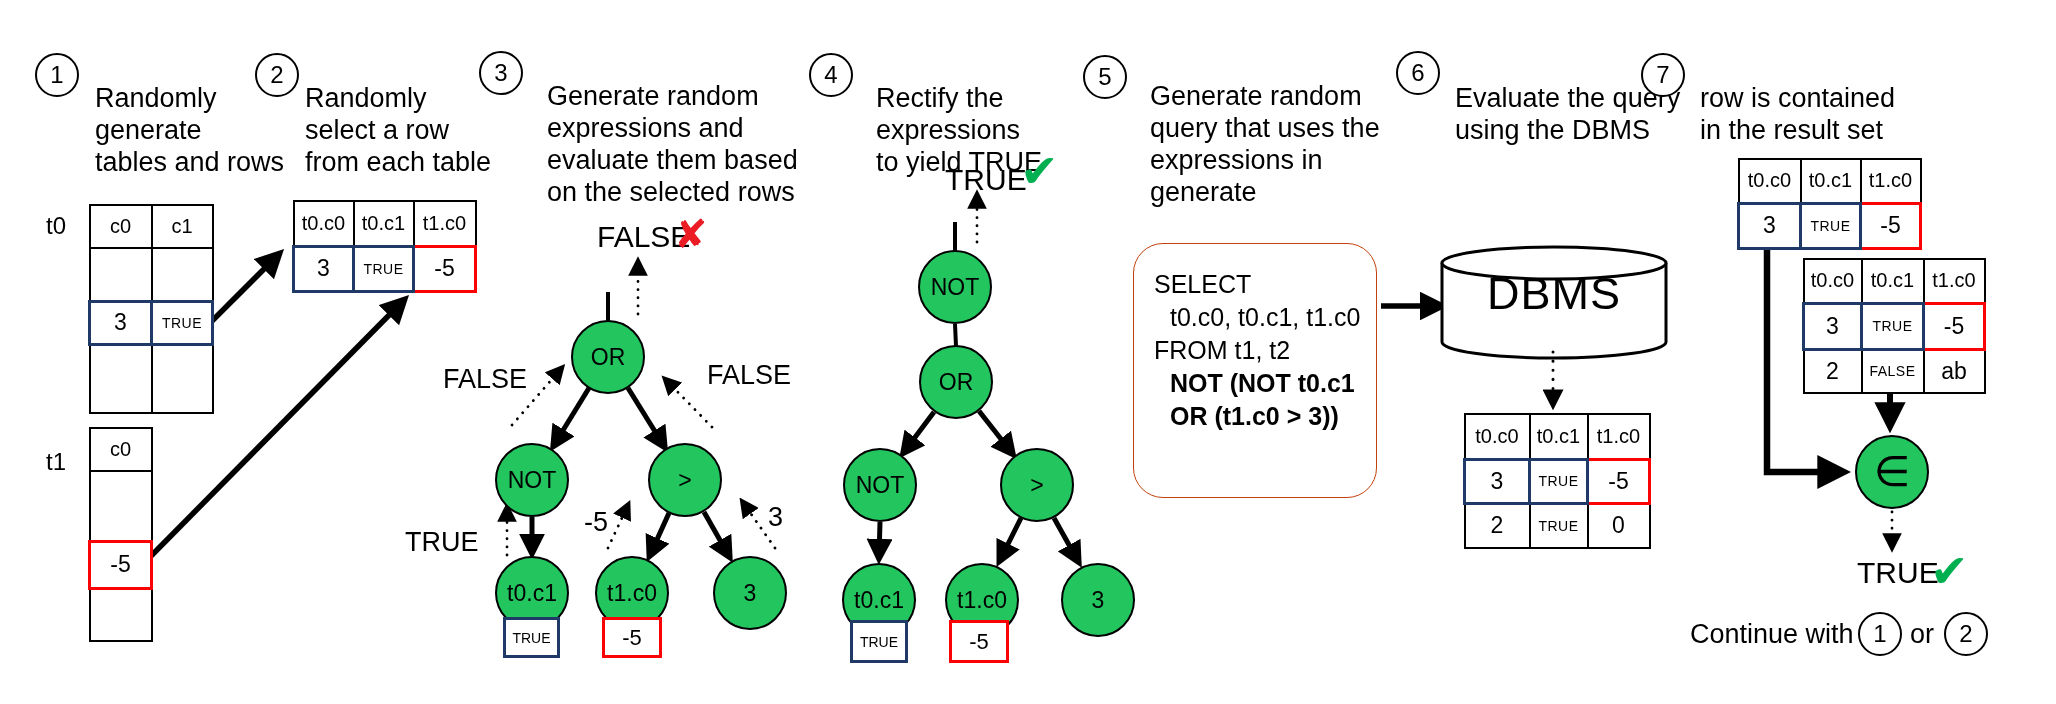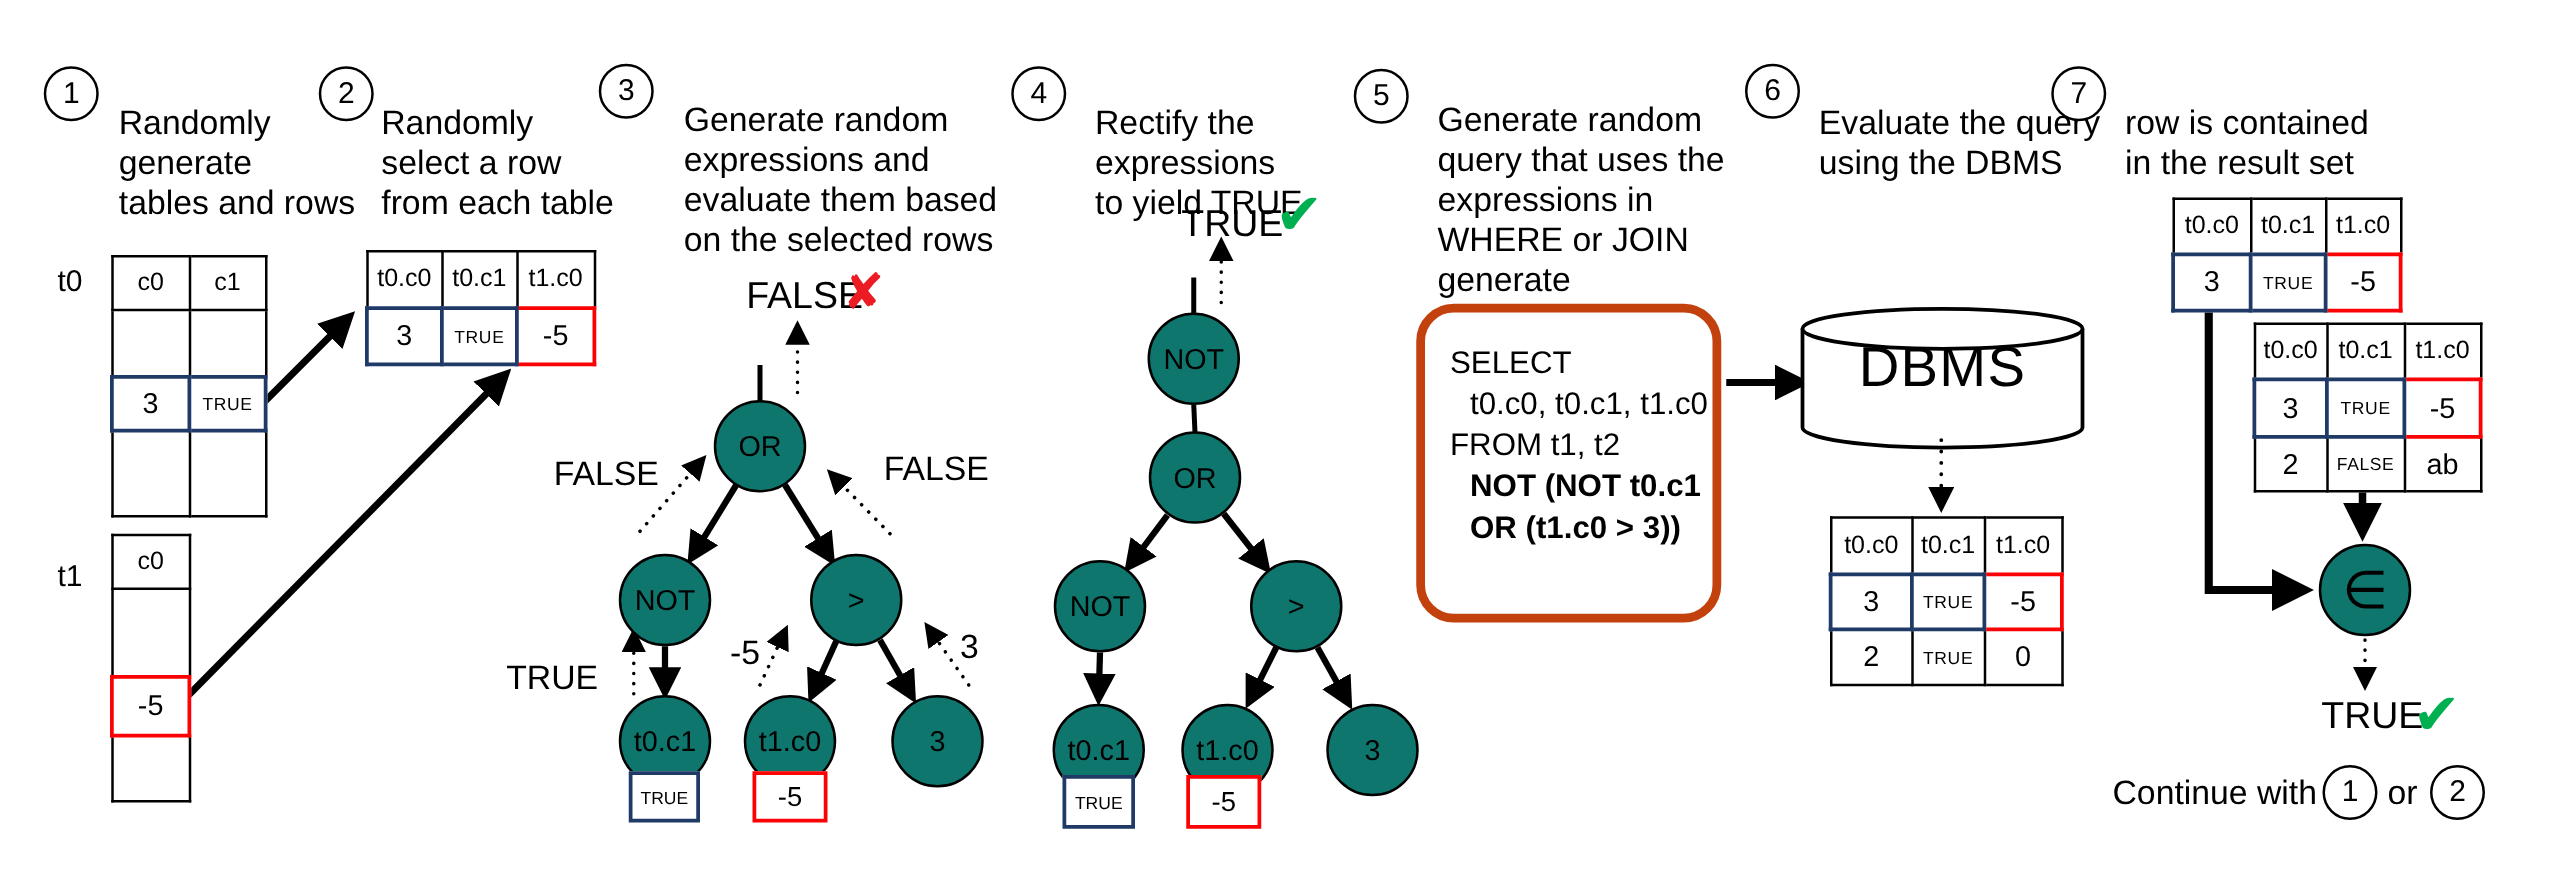--- a/index.html
+++ b/index.html
@@ -11,30 +11,30 @@
     display:flex;align-items:center;justify-content:center;font-size:24px;background:#fff;box-sizing:border-box;}
   .step-label{font-size:27px;line-height:32px;white-space:nowrap;margin-top:40px;}
   .tname{font-size:24px;}
   .tbl{position:absolute;z-index:2;border-collapse:collapse;table-layout:fixed;background:#fff;}
   .tbl td{border:2.5px solid #000;text-align:center;vertical-align:middle;padding:0;font-size:23px;overflow:hidden;}
   .tbl td.hdr{font-size:20px;}
   .tbl td.tf{font-size:14px;letter-spacing:.5px;}
   .tbl td.hb{border:3.5px solid var(--navy);}
   .tbl td.hr{border:3.5px solid var(--red);}
   .node{position:absolute;z-index:2;width:74px;height:74px;border:2.5px solid #000;border-radius:50%;
-    background:#0f766e;display:flex;align-items:center;justify-content:center;font-size:23px;box-sizing:border-box;}
+    background:#22c55e;display:flex;align-items:center;justify-content:center;font-size:23px;box-sizing:border-box;}
   .vbox{position:absolute;z-index:3;background:#fff;display:flex;align-items:center;justify-content:center;box-sizing:border-box;}
   .vb-blue{border:3px solid var(--navy);}
   .vb-red{border:3px solid var(--red);}
   .elabel{position:absolute;z-index:2;font-size:27px;white-space:nowrap;}
   .big{font-size:30px;}
   .icon{font-family:"DejaVu Sans",sans-serif;line-height:1;}
   .check{color:var(--green);font-size:46px;font-weight:bold;}
   .cross{color:var(--cross);font-size:40px;font-weight:bold;}
-  .qbox{position:absolute;z-index:2;width:244px;height:255px;border:7px solid #c2410c;border-radius:30px;
+  .qbox{position:absolute;z-index:2;width:244px;height:255px;border:1px solid #c2410c;border-radius:30px;
     box-sizing:border-box;padding:24px 0 0 20px;background:#fff;}
   .qline{font-size:25px;line-height:33px;white-space:nowrap;}
   .qind{padding-left:16px;}
   .qbold{font-weight:bold;}
   .dbms-text{font-size:45px;letter-spacing:1px;text-align:center;}
   .member{font-size:42px;}
 </style>
 </head>
 <body>
 
@@ -133,21 +133,20 @@
     <div>Rectify the</div>
     <div>expressions</div>
     <div>to yield TRUE</div>
   </div>
 
   <div class="abs numcircle" style="left:1083px;top:55px">5</div>
   <div class="abs step-label" style="left:1150px;top:40px">
     <div>Generate random</div>
     <div>query that uses the</div>
     <div>expressions in</div>
-    <div>WHERE or JOIN</div>
     <div>generate</div>
   </div>
 
   <div class="abs numcircle" style="left:1396px;top:51px">6</div>
   <div class="abs step-label" style="left:1455px;top:42px">
     <div>Evaluate the query</div>
     <div>using the DBMS</div>
   </div>
 
   <div class="abs numcircle" style="left:1641px;top:53px">7</div>

